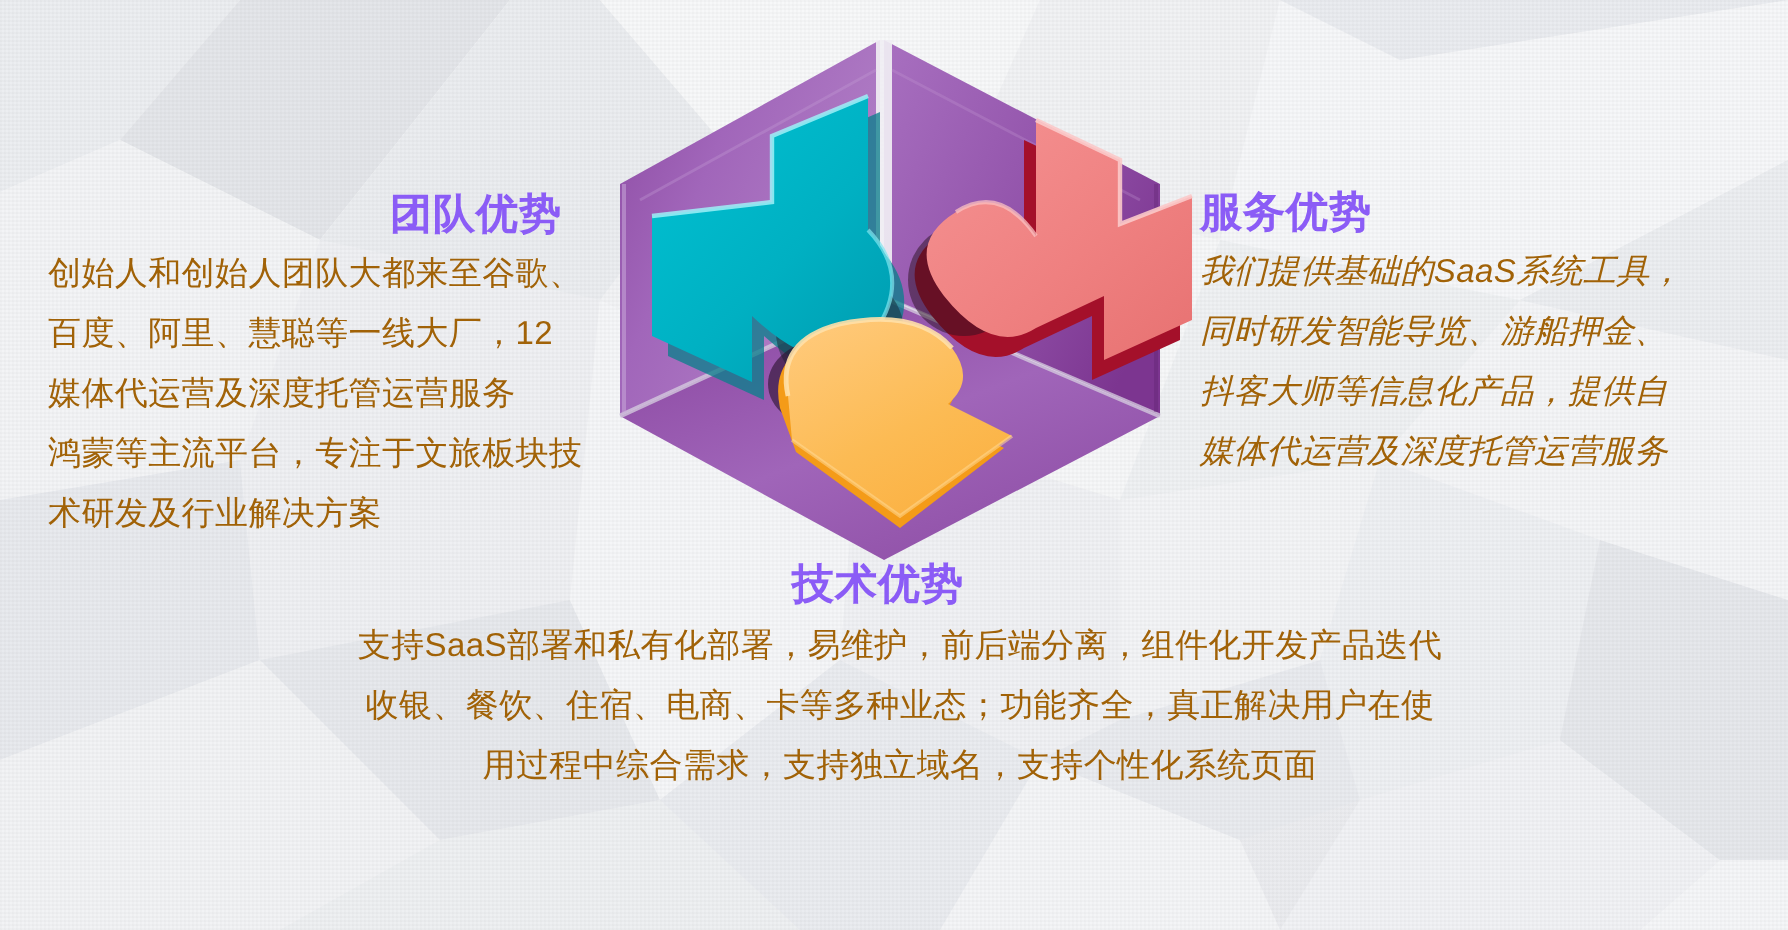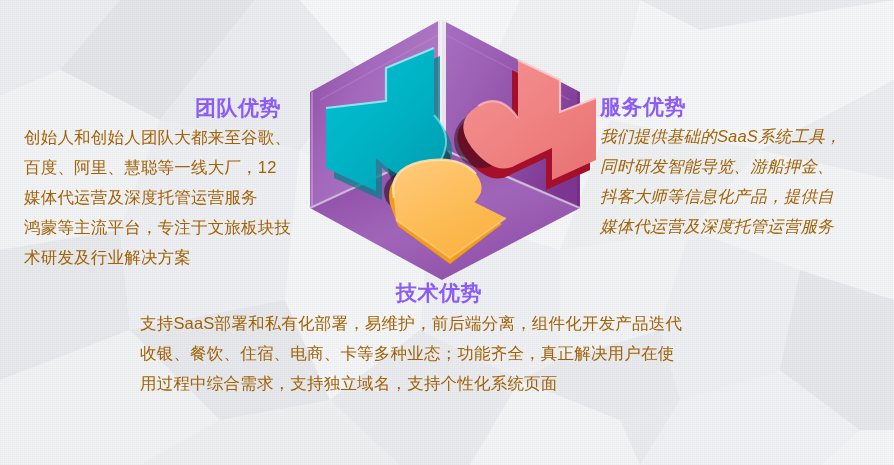--- a/index.html
+++ b/index.html
@@ -62,21 +62,21 @@
     letter-spacing: 0.2px;
   }
 
   #team-heading { left: 195px; top: 97px; }
   #team-body    { left: 24px;  top: 122px; width: 272px; }
 
   #service-heading { left: 600px; top: 96px; }
   #service-body    { left: 600px; top: 121px; width: 278px; font-style: italic; }
 
   #tech-heading { left: 396px; top: 282px; }
-  #tech-body    { left: 140px; top: 308px; width: 620px; text-align: left; }
+  #tech-body    { left: 140px; top: 308px; width: 620px; text-align: center; }
 
   .body-text p { margin: 0; }
 </style>
 </head>
 <body>
 
 <div id="stage">
 
   <svg id="bg-poly" viewBox="0 0 894 465" preserveAspectRatio="none">
     <defs>

